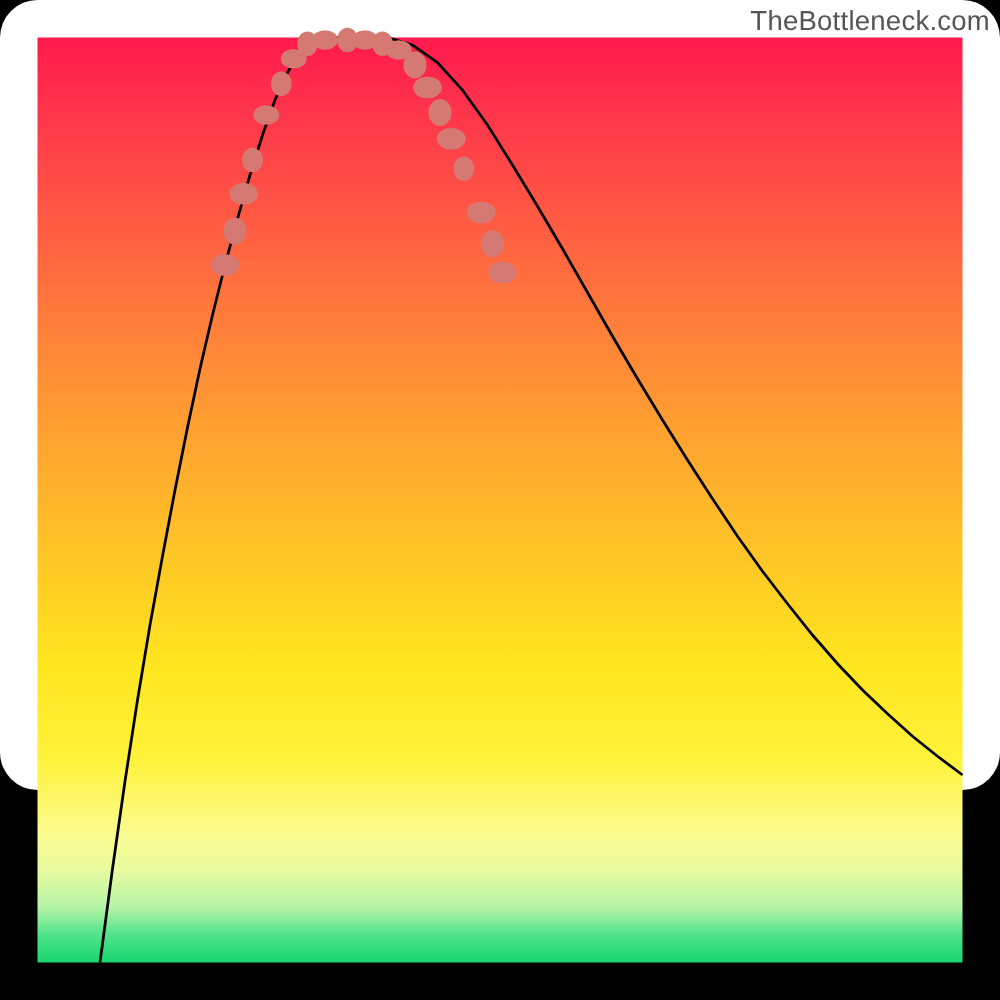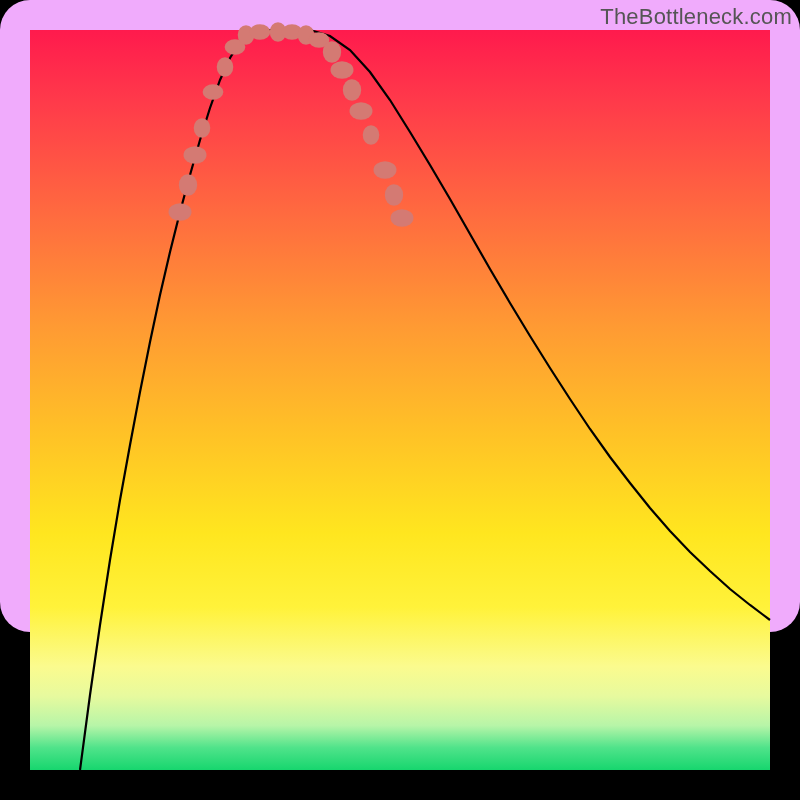--- a/index.html
+++ b/index.html
@@ -8,21 +8,21 @@
     width: 800px;
     height: 800px;
     overflow: hidden;
     background: #000;
     font-family: Arial, Helvetica, sans-serif;
   }
   .frame {
     position: relative;
     width: 800px;
     height: 632px;
-    background: #f0abfc;
+    background: #ffffff;
     border-radius: 30px;
   }
   .plot-area {
     position: absolute;
     left: 30px;
     top: 30px;
     width: 740px;
     height: 740px;
     background: linear-gradient(to bottom,
       #ff1a4d 0%,

